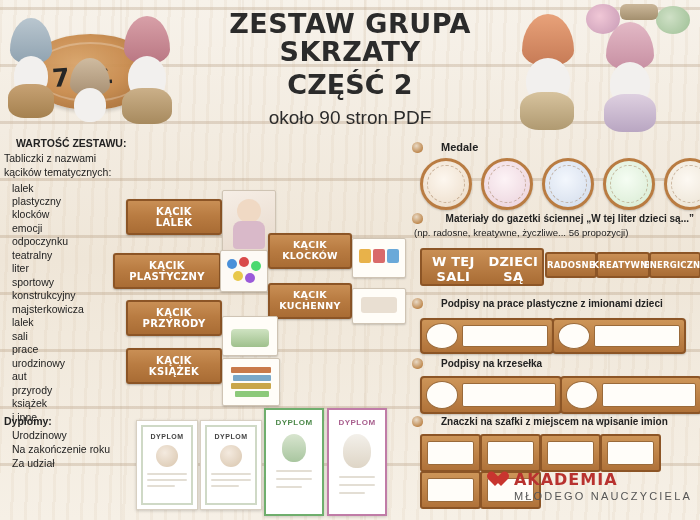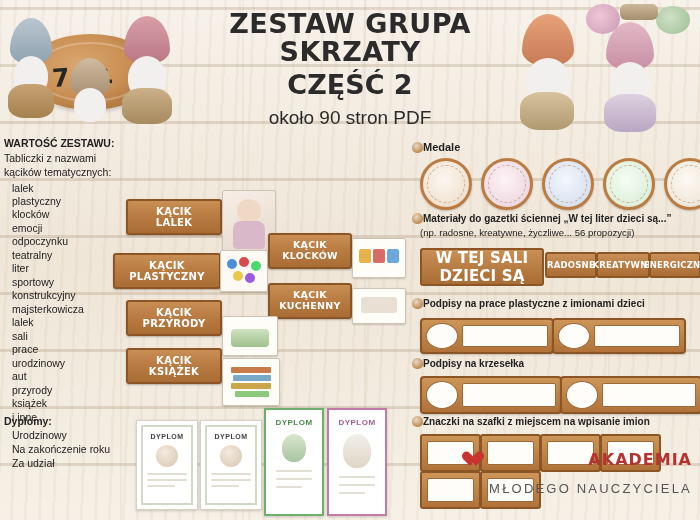--- a/index.html
+++ b/index.html
@@ -69,21 +69,21 @@
   }
 
   
   .gnome{position:absolute;}
   .hat{position:absolute;border-radius:50% 50% 45% 45%/70% 70% 30% 30%;}
   .beard{position:absolute;background:#f2f0ee;border-radius:50% 50% 45% 45%;}
   .body-c{position:absolute;border-radius:40% 40% 35% 35%;}
 
   
   .lcol{position:absolute;left:4px;top:136px;width:132px;}
-  .lcol .h{font-size:10.5px;font-weight:bold;color:#222;line-height:1.35;}
+  .lcol .h{font-size:10.5px;font-weight:bold;color:#222;line-height:1.35;margin-left:12px;}
   .lcol .sub{font-size:10.5px;color:#222;line-height:1.35;margin-top:1px;}
   .lcol ul{list-style:none;margin:2px 0 0 0;padding:0;}
   .lcol li{font-size:10.5px;color:#222;line-height:1.285;padding-left:8px;}
 
   .dipl{position:absolute;left:4px;top:415px;width:130px;}
   .dipl .h{font-size:10.5px;font-weight:bold;color:#222;}
   .dipl li{font-size:10.5px;color:#222;line-height:1.32;padding-left:8px;list-style:none;}
   .dipl ul{margin:2px 0 0;padding:0;}
 
   
@@ -100,21 +100,21 @@
   .sign span{display:block;line-height:1.12;}
 
   
   .pic{
     position:absolute;background:#fdfcfa;border:1px solid #cfc4b4;border-radius:2px;
     box-shadow:0 1px 2px rgba(0,0,0,.18);overflow:hidden;
   }
 
   
   .rsec{position:absolute;}
-  .rhead{font-size:11px;font-weight:bold;color:#222;display:flex;align-items:center;gap:0;}
+  .rhead{font-size:11px;font-weight:bold;color:#222;display:flex;align-items:center;gap:18px;justify-content:space-between;}
   .bullet{
     width:11px;height:11px;display:inline-block;flex:0 0 auto;
     background:radial-gradient(circle at 40% 35%,#e8d9c5,#c08b52 70%,#9a6532);
     border-radius:50% 50% 45% 45%;
   }
   .rnote{font-size:9.6px;color:#222;line-height:1.3;}
 
   .medals{position:absolute;display:flex;gap:9px;}
   .medal{
     width:46px;height:46px;border-radius:50%;
@@ -168,26 +168,26 @@
   .dip .dt{
     position:absolute;left:0;right:0;top:12px;text-align:center;
     font-size:7px;font-weight:bold;color:#444;letter-spacing:.5px;
   }
   .dip .dl{
     position:absolute;left:10px;right:10px;
     height:2px;background:#e3ded4;border-radius:1px;
   }
 
   
-  .logo{position:absolute;right:8px;bottom:24px;text-align:right;}
+  .logo{position:absolute;right:8px;bottom:18px;text-align:left;}
   .logo .ak{
     font-size:16px;font-weight:bold;color:#b8322f;letter-spacing:1px;
     font-family:"DejaVu Sans",sans-serif;
   }
-  .logo .mn{font-size:13px;color:#555;letter-spacing:2.2px;margin-top:12px;}
+  .logo .mn{font-size:11px;color:#555;letter-spacing:2.2px;margin-top:1px;}
   .heart{
     position:absolute;left:-22px;top:2px;width:16px;height:15px;
   }
   .heart::before,.heart::after{
     content:"";position:absolute;width:9px;height:14px;background:#c8352f;
     border-radius:9px 9px 0 0;top:0;left:3px;transform:rotate(-45deg);transform-origin:0 100%;
   }
   .heart::after{left:0;transform:rotate(45deg);transform-origin:100% 100%;}
 </style>
 </head>
@@ -341,24 +341,24 @@
     <div class="medal" style="background:radial-gradient(circle at 45% 40%,#f5fdf3,#d5e9cf);"></div>
     <div class="medal" style="background:radial-gradient(circle at 45% 40%,#fdf9f3,#e9e0cf);"></div>
 
   </div>
 
   <div class="rsec" style="left:412px;top:213px;width:282px;">
     <div class="rhead">
       <span class="bullet"></span>
       <span style="font-size:10px;">Materiały do gazetki ściennej „W tej liter dzieci są...”</span>
     </div>
-    <div class="rnote" style="margin-top:3px;margin-left:8px;">(np. radosne, kreatywne, życzliwe... 56 propozycji)</div>
-  </div>
-
-  <div class="banner" style="left:420px;top:248px;width:120px;height:34px;flex-direction:column;font-size:15px;">
+    <div class="rnote" style="margin-top:3px;margin-left:2px;">(np. radosne, kreatywne, życzliwe... 56 propozycji)</div>
+  </div>
+
+  <div class="banner" style="left:420px;top:248px;width:120px;height:34px;flex-direction:row;font-size:13px;align-items:flex-end;">
     <span>W TEJ SALI</span>
     <span>DZIECI SĄ</span>
   </div>
   <div class="banner" style="left:545px;top:252px;width:48px;height:22px;">
     <span>RADOSNE</span>
   </div>
   <div class="banner" style="left:596px;top:252px;width:50px;height:22px;">
     <span>KREATYWNE</span>
   </div>
   <div class="banner" style="left:649px;top:252px;width:48px;height:22px;">

